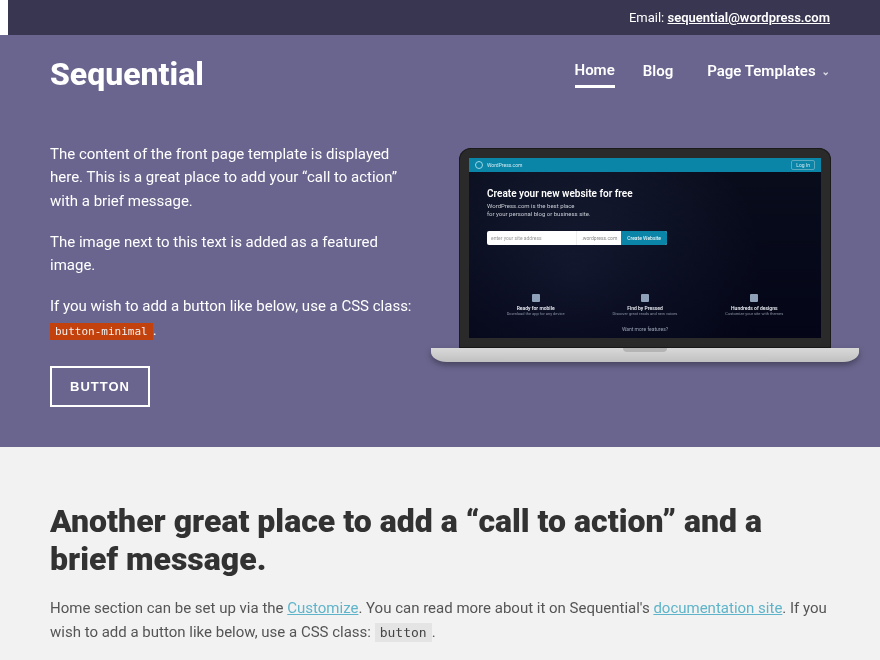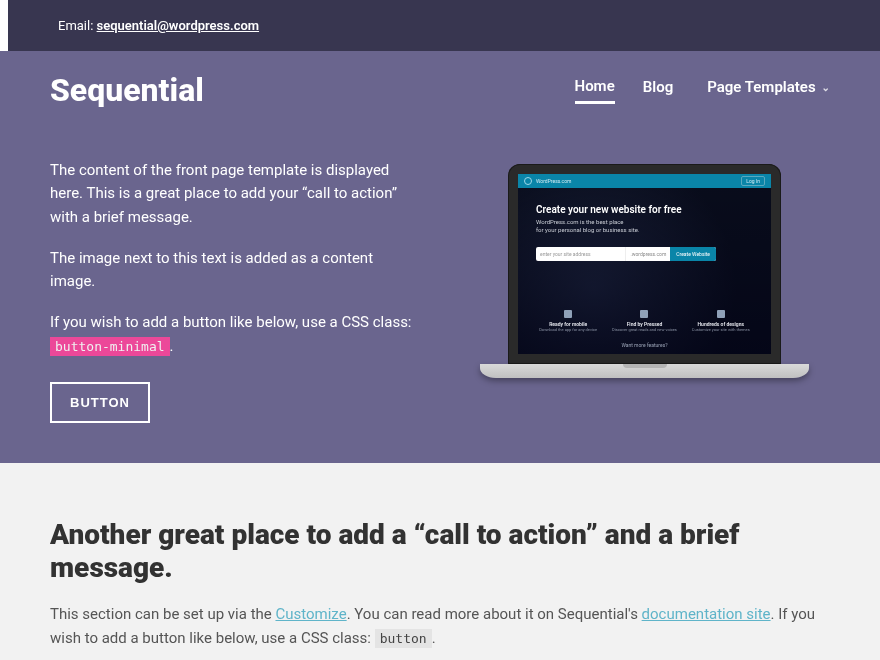--- a/index.html
+++ b/index.html
@@ -1,21 +1,22 @@
 <!DOCTYPE html>
 <html><head>
   <meta charset="utf-8">
   <style>
     * { margin: 0; padding: 0; box-sizing: border-box; }
     body { font-family: -apple-system, BlinkMacSystemFont, "Segoe UI", Roboto, Helvetica, Arial, sans-serif; background: #fff; }
     
     .topbar {
       background: #383650;
       color: #fff;
-      padding: 18px 50px;
+      text-align: right;
+      padding: 10px 50px;
       font-size: 13px;
       font-weight: 600;
       margin-left: 8px;
     }
     .topbar a { color: #fff; text-decoration: underline; }
     .topbar .label { font-weight: 400; }
     
     .hero {
       background: #6a658e;
       color: #fff;
@@ -71,24 +72,24 @@
     }
     
     .hero-text {
       flex: 0 0 370px;
       color: #fff;
       font-size: 15px;
       line-height: 1.55;
     }
     .hero-text p { margin-bottom: 18px; }
     .hero-text code {
-      background: #ec4899;
+      background: #c2410c;
       color: #f0f0f0;
       font-family: Menlo, Consolas, monospace;
-      font-size: 13px;
+      font-size: 11px;
       padding: 2px 5px;
     }
     
     .button-minimal {
       display: inline-block;
       border: 2px solid #fff;
       color: #fff;
       background: transparent;
       padding: 11px 18px;
       font-size: 13px;
@@ -102,21 +103,21 @@
     .laptop-wrap {
       flex: 1;
       display: flex;
       justify-content: center;
       align-items: flex-start;
       padding-top: 5px;
     }
     
     .laptop {
       position: relative;
-      width: 273px;
+      width: 372px;
     }
     .laptop-screen-outer {
       background: #2a2a2a;
       border-radius: 12px 12px 0 0;
       padding: 10px;
       box-shadow: inset 0 0 0 1px #1a1a1a;
     }
     .laptop-screen {
       background: #111;
       width: 100%;
@@ -181,21 +182,21 @@
       content:""; position:absolute; top:0; left:50%; transform:translateX(-50%);
       width:44px; height:4px; background:#b4b4b4; border-radius:0 0 4px 4px;
     }
     
     .cta-section {
       background: #f2f2f2;
       padding: 55px 50px;
       color: #333;
     }
     .cta-heading {
-      font-size: 28px;
+      font-size: 32px;
       font-weight: 900;
       color: #323232;
       margin-bottom: 18px;
     }
     .cta-text {
       font-size: 15px;
       color: #555;
       line-height: 1.6;
       margin-bottom: 24px;
     }
@@ -253,21 +254,21 @@
         <div class="nav-item nav-item-dropdown">
           <span>Page Templates</span>
           <span class="chevron">⌄</span>
         </div>
       </nav>
     </div>
 
     <div class="hero-content">
       <div class="hero-text">
         <p>The content of the front page template is displayed here. This is a great place to add your “call to action” with a brief message.</p>
-        <p>The image next to this text is added as a content image.</p>
+        <p>The image next to this text is added as a featured image.</p>
         <p>
           <span>If you wish to add a button like below, use a CSS class: </span><code>button-minimal</code><span>.</span>
         </p>
         <button class="button-minimal">BUTTON</button>
       </div>
 
       <div class="laptop-wrap">
         <div class="laptop">
           <div class="laptop-screen-outer">
             <div class="laptop-screen">
@@ -312,21 +313,21 @@
           </div>
           <div class="laptop-base"></div>
         </div>
       </div>
     </div>
   </div>
 
   <div class="cta-section">
     <h2 class="cta-heading">Another great place to add a “call to action” and a brief message.</h2>
     <p class="cta-text">
-      <span>This section can be set up via the </span><a href="#">Customize</a><span>. You can read more about it on Sequential's </span><a href="#">documentation site</a><span>. If you wish to add a button like below, use a CSS class: </span><code>button</code><span>.</span>
+      <span>Home section can be set up via the </span><a href="#">Customize</a><span>. You can read more about it on Sequential's </span><a href="#">documentation site</a><span>. If you wish to add a button like below, use a CSS class: </span><code>button</code><span>.</span>
     </p>
     <div class="button-row">
       <button class="button">BUTTON</button>
       <span class="or-text">or</span>
       <button class="button">BUTTON</button>
     </div>
   </div>
 
 </div>
 

